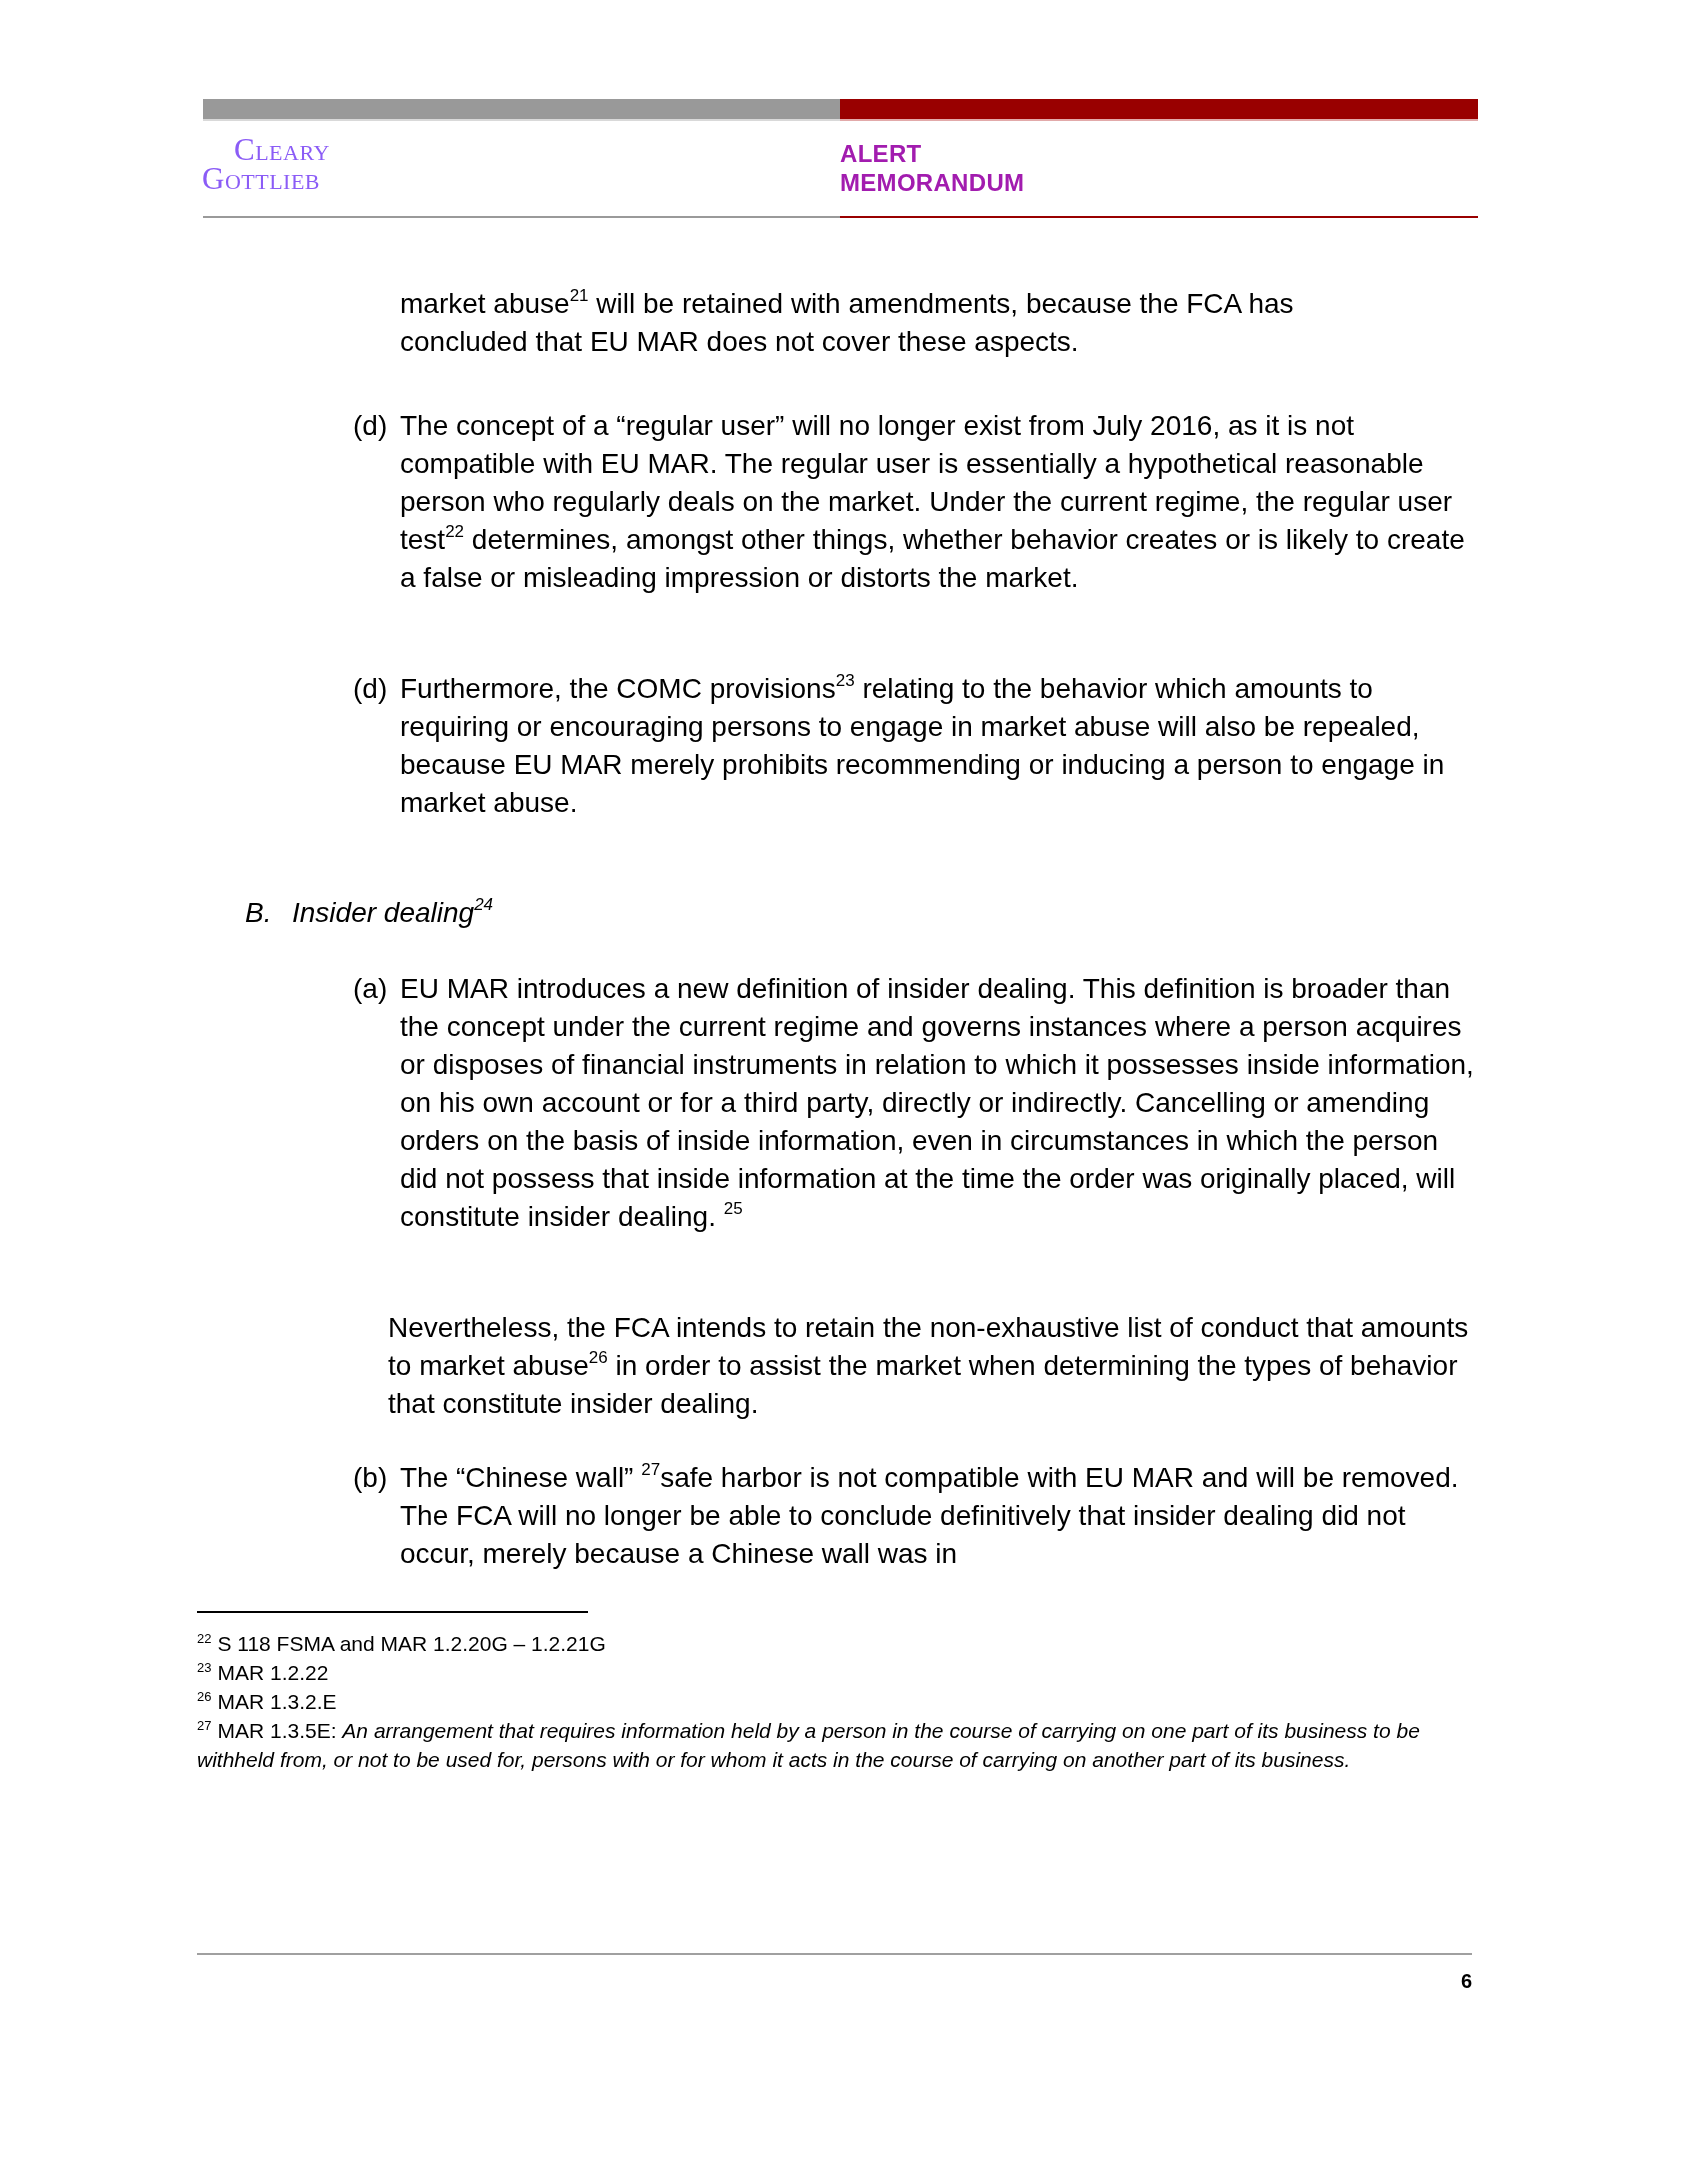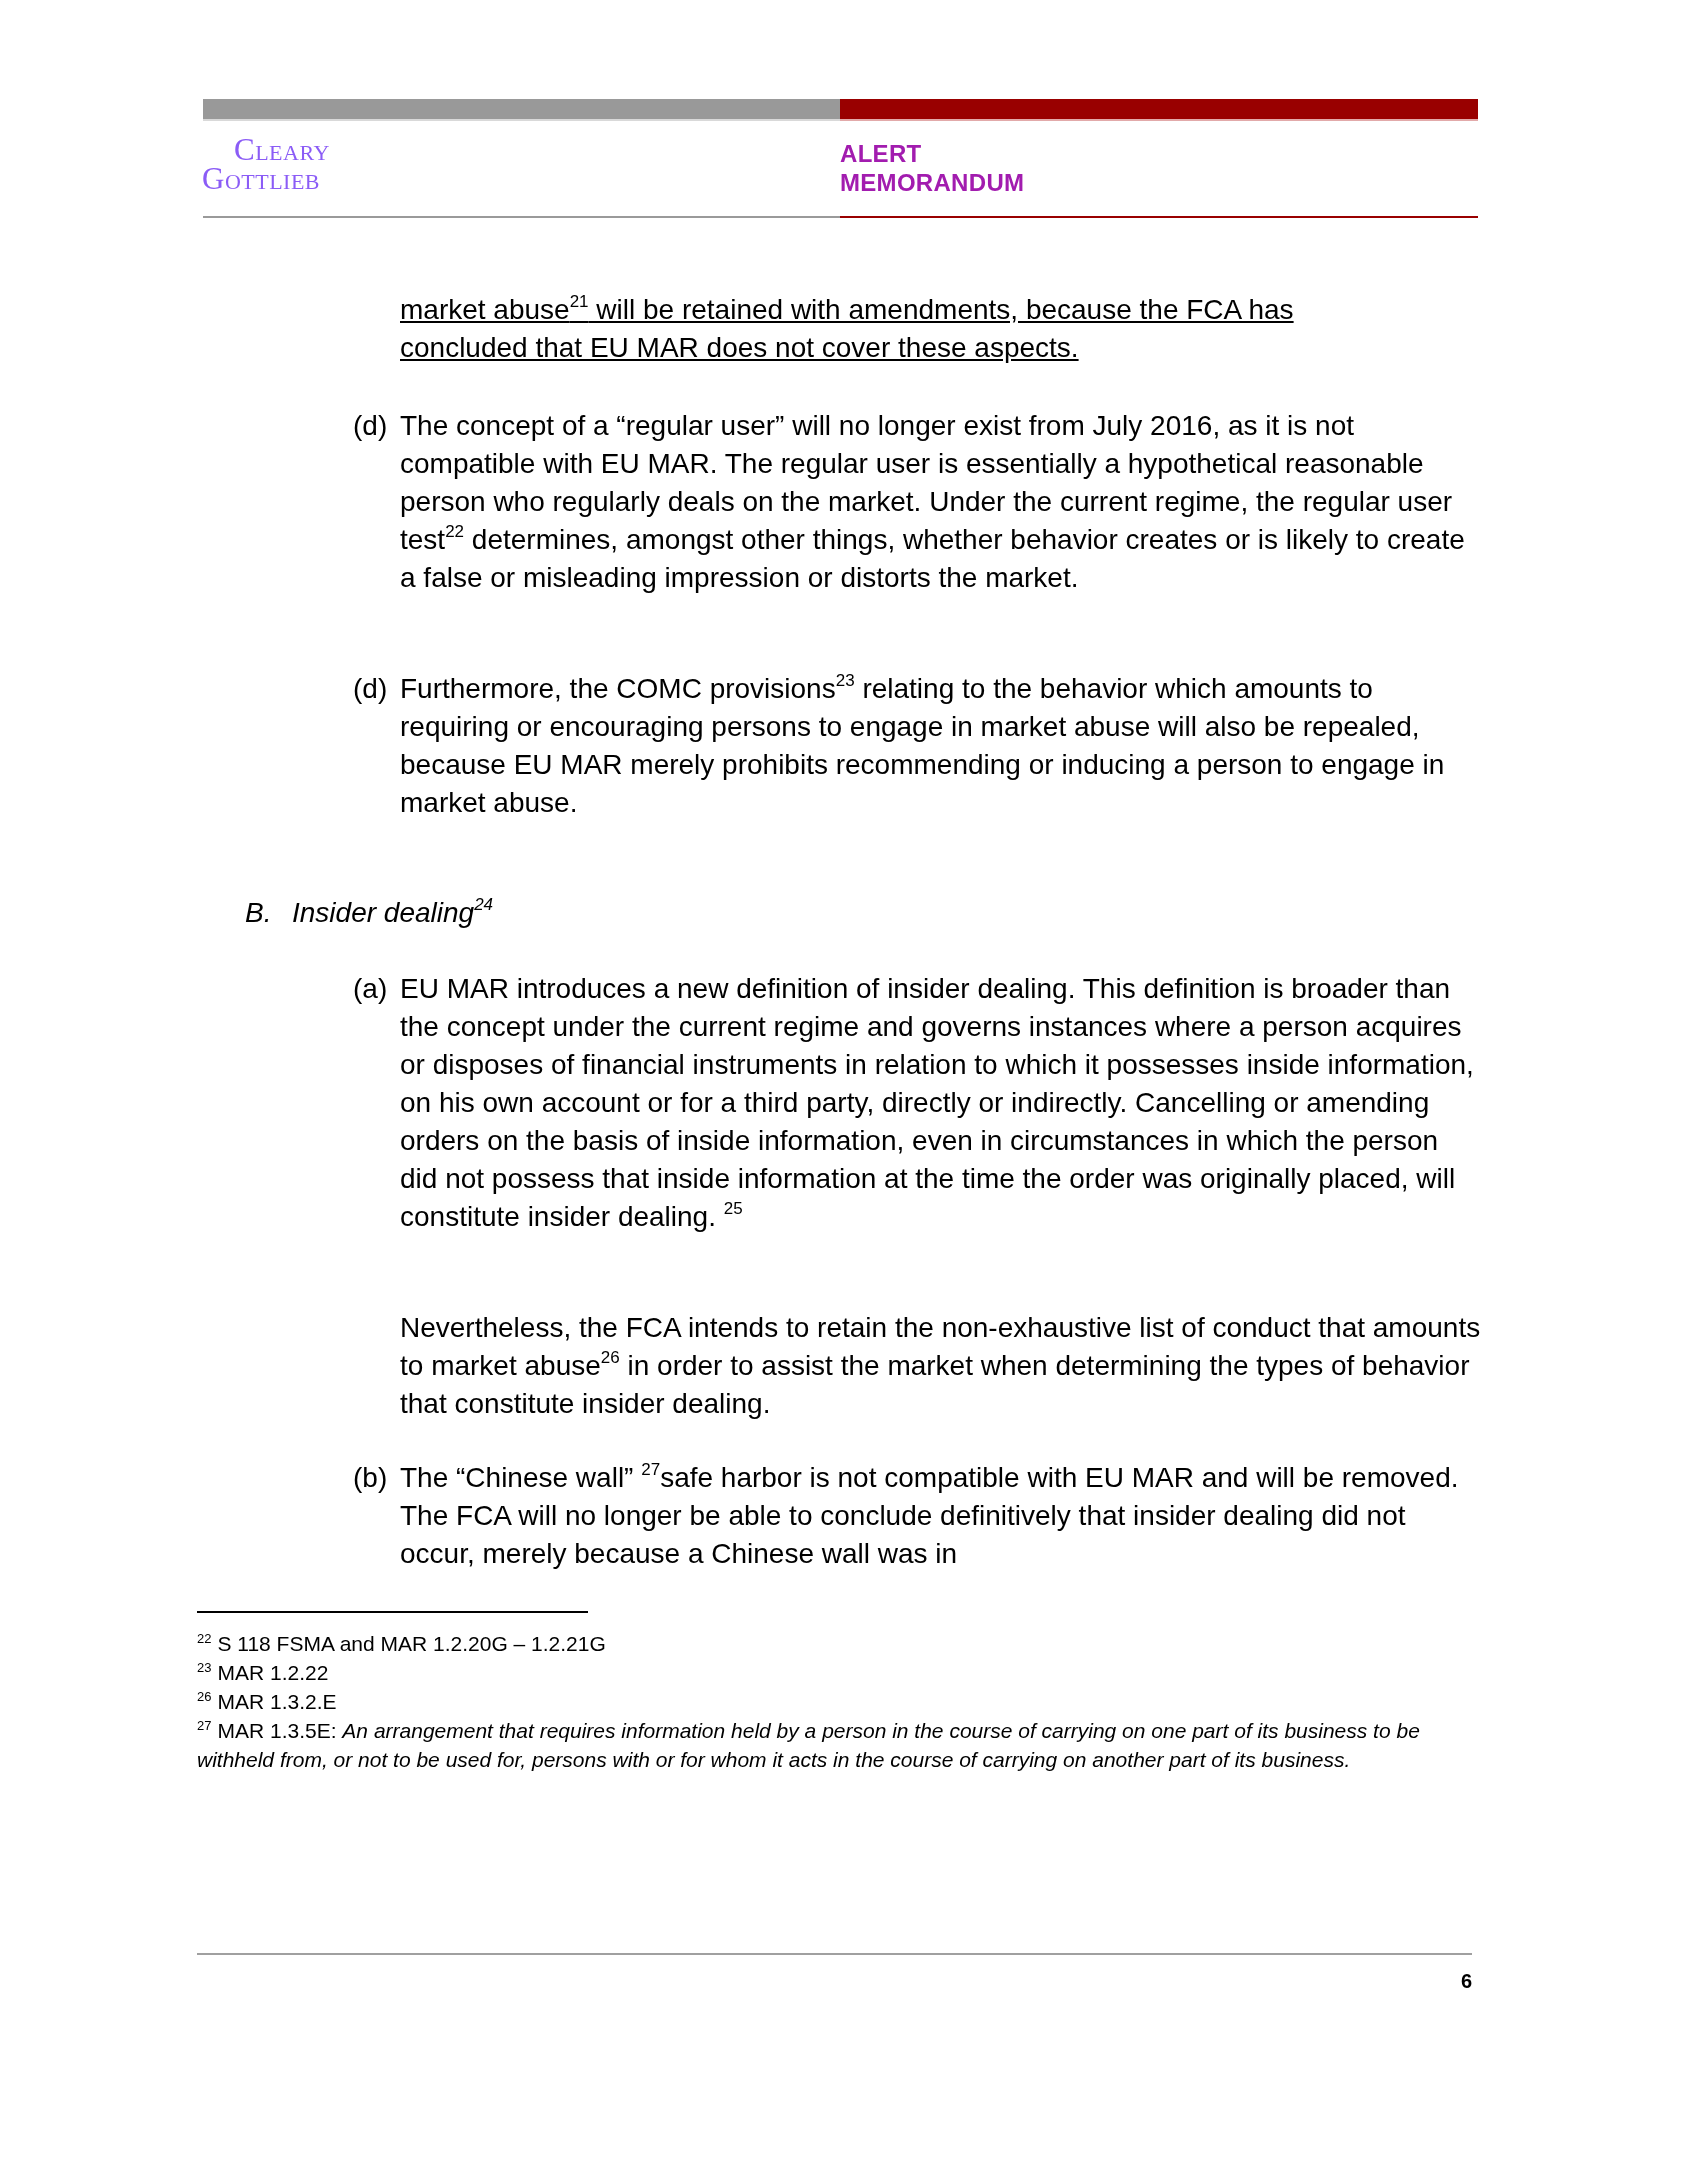--- a/index.html
+++ b/index.html
@@ -47,21 +47,21 @@
   <span class="l2">Gottlieb</span>
 </div>
 <div class="abs memo">
   <span>ALERT</span>
   <span>MEMORANDUM</span>
 </div>
 
 <div class="abs rule-gray"></div>
 <div class="abs rule-red"></div>
 
-<div class="para" style="left:400px; top:291px; width:1079px;text-decoration:underline;">
+<div class="para" style="left:400px; top:285px; width:1079px;">
   <span>market abuse</span><sup>21</sup><span> will be retained with amendments, because the FCA has</span><br>
   <span>concluded that EU MAR does not cover these aspects.</span>
 </div>
 
 <div class="para" style="left:400px; top:407px; width:1081px;">
   <span class="label">(d)</span>
   <span>The concept of a “regular user” will no longer exist from July 2016, as it is not compatible with EU MAR. The regular user is essentially a hypothetical reasonable person who regularly deals on the market. Under the current regime, the regular user test</span><sup>22</sup><span> determines, amongst other things, whether behavior creates or is likely to create a false or misleading impression or distorts the market.</span>
 </div>
 
 <div class="para" style="left:400px; top:670px; width:1081px;">
@@ -71,21 +71,21 @@
 
 <div class="abs heading" style="left:245px; top:894px;">
   <span class="lbl">B.</span><span>Insider dealing</span><sup>24</sup>
 </div>
 
 <div class="para" style="left:400px; top:970px; width:1083px;">
   <span class="label">(a)</span>
   <span>EU MAR introduces a new definition of insider dealing. This definition is broader than the concept under the current regime and governs instances where a person acquires or disposes of financial instruments in relation to which it possesses inside information, on his own account or for a third party, directly or indirectly. Cancelling or amending orders on the basis of inside information, even in circumstances in which the person did not possess that inside information at the time the order was originally placed, will constitute insider dealing. </span><sup>25</sup>
 </div>
 
-<div class="para" style="left:400px; top:1309px; width:1083px;">
+<div class="para" style="left:388px; top:1309px; width:1083px;">
   <span>Nevertheless, the FCA intends to retain the non-exhaustive list of conduct that amounts to market abuse</span><sup>26</sup><span> in order to assist the market when determining the types of behavior that constitute insider dealing.</span>
 </div>
 
 <div class="para" style="left:400px; top:1459px; width:1069px;">
   <span class="label">(b)</span>
   <span>The “Chinese wall” </span><sup>27</sup><span>safe harbor is not compatible with EU MAR and will be removed. The FCA will no longer be able to conclude definitively that insider dealing did not occur, merely because a Chinese wall was in</span>
 </div>
 
 <div class="abs fn-rule"></div>
 <div class="abs footnotes">

